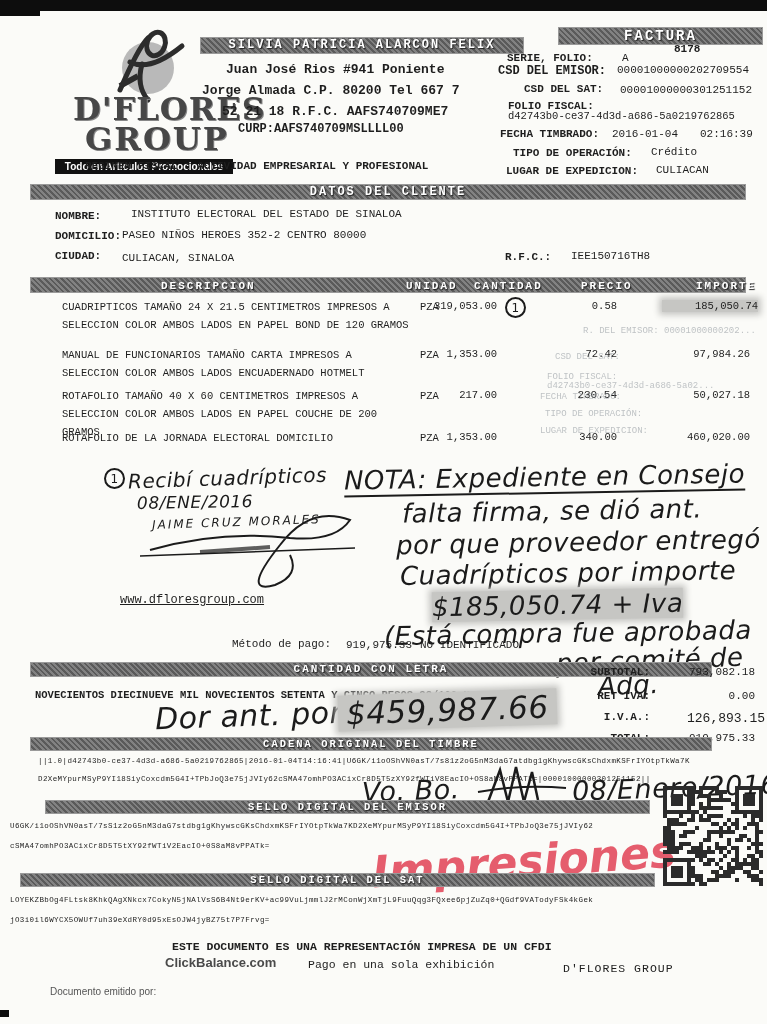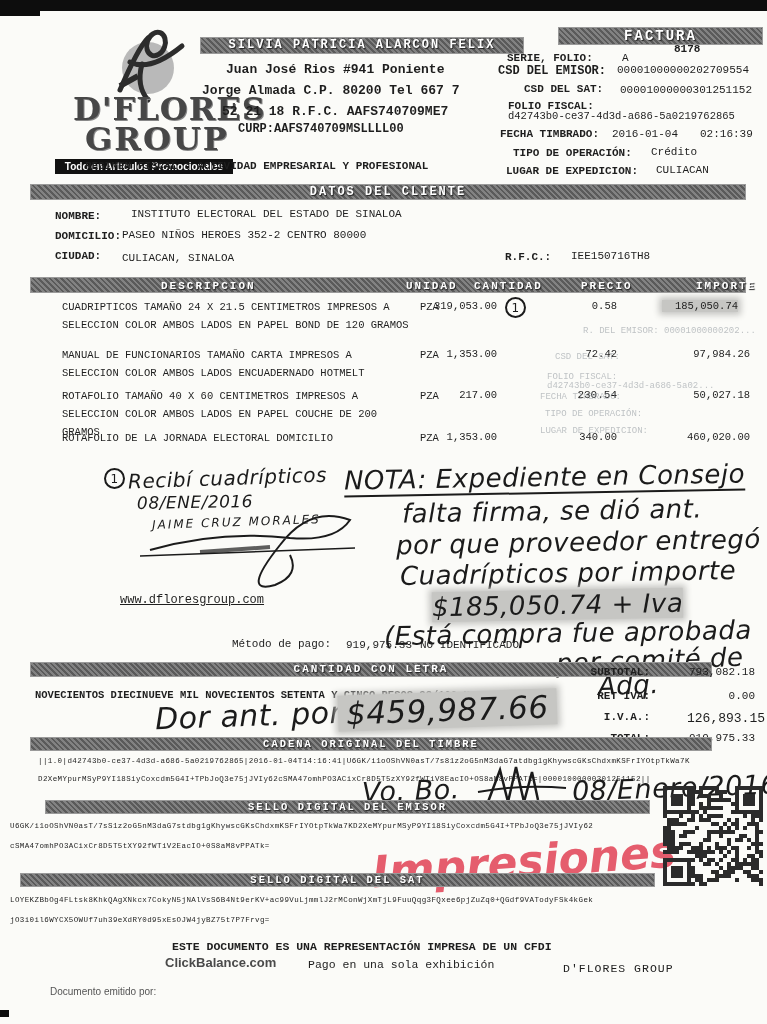--- a/index.html
+++ b/index.html
@@ -95,21 +95,21 @@
     <span class="abs" style="left:665px;top:1px;">IMPORTE</span>
   </div>
 
   <div class="abs mono" style="left:0;top:0;">
     <span class="abs" style="left:62px;top:301px;font-size:10.5px;">CUADRIPTICOS TAMAÑO 24 X 21.5 CENTIMETROS IMPRESOS A</span>
     <span class="abs" style="left:62px;top:319px;font-size:10.5px;">SELECCION COLOR AMBOS LADOS EN PAPEL BOND DE 120 GRAMOS</span>
     <span class="abs" style="left:420px;top:301px;font-size:10.5px;">PZA</span>
     <span class="abs rt" style="left:400px;top:300px;width:97px;font-size:10.5px;">319,053.00</span>
     <span class="abs hw circ" style="left:505px;top:297px;">1</span>
     <span class="abs rt" style="left:540px;top:300px;width:77px;font-size:10.5px;">0.58</span>
-    <span class="abs rt hl" style="left:662px;top:300px;width:76px;font-size:10.5px;">185,050.74</span>
+    <span class="abs rt hl" style="left:662px;top:300px;width:96px;font-size:10.5px;">185,050.74</span>
   </div>
 
   <div class="abs mono" style="left:0;top:0;">
     <span class="abs" style="left:62px;top:349px;font-size:10.5px;">MANUAL DE FUNCIONARIOS TAMAÑO CARTA IMPRESOS A</span>
     <span class="abs" style="left:62px;top:367px;font-size:10.5px;">SELECCION COLOR AMBOS LADOS ENCUADERNADO HOTMELT</span>
     <span class="abs" style="left:420px;top:349px;font-size:10.5px;">PZA</span>
     <span class="abs rt" style="left:400px;top:348px;width:97px;font-size:10.5px;">1,353.00</span>
     <span class="abs rt" style="left:540px;top:348px;width:77px;font-size:10.5px;">72.42</span>
     <span class="abs rt" style="left:662px;top:348px;width:88px;font-size:10.5px;">97,984.26</span>
   </div>

